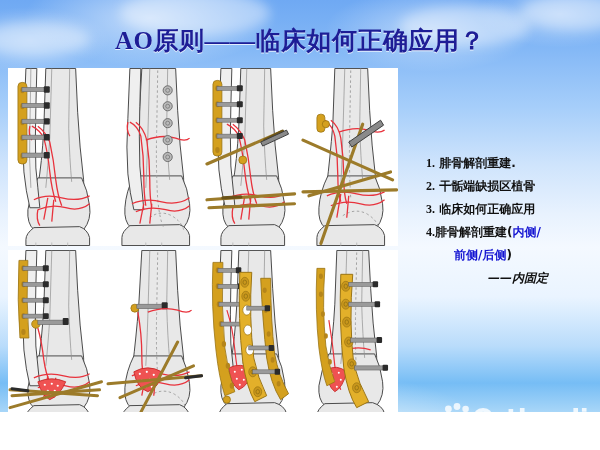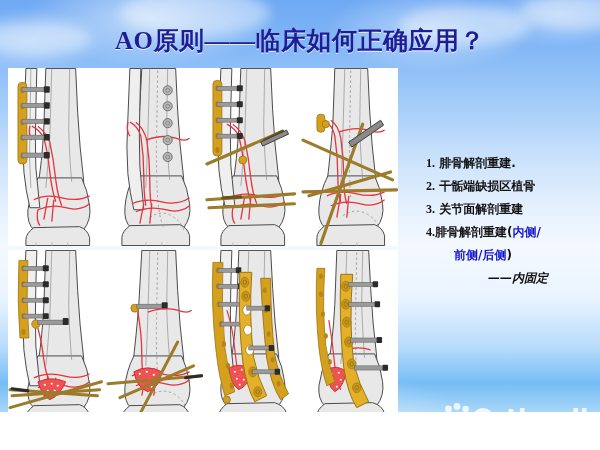--- a/index.html
+++ b/index.html
@@ -636,21 +636,21 @@
     <div class="bline">
       <span class="bnum">1.</span>
       <span>腓骨解剖重建.</span>
     </div>
     <div class="bline">
       <span class="bnum">2.</span>
       <span>干骺端缺损区植骨</span>
     </div>
     <div class="bline">
       <span class="bnum">3.</span>
-      <span>关节面解剖重建</span>
+      <span>临床如何正确应用</span>
     </div>
     <div class="bline">
       <span class="bnum">4.</span><span>腓骨解剖重建(</span><span class="blue">内侧/</span>
     </div>
     <div class="bcont"><span class="blue">前侧/后侧</span><span>)</span></div>
     <div class="bdash">——内固定</div>
   </div>
 
   <div id="wm">
     <svg id="wm-mark" viewBox="0 0 42 42">

